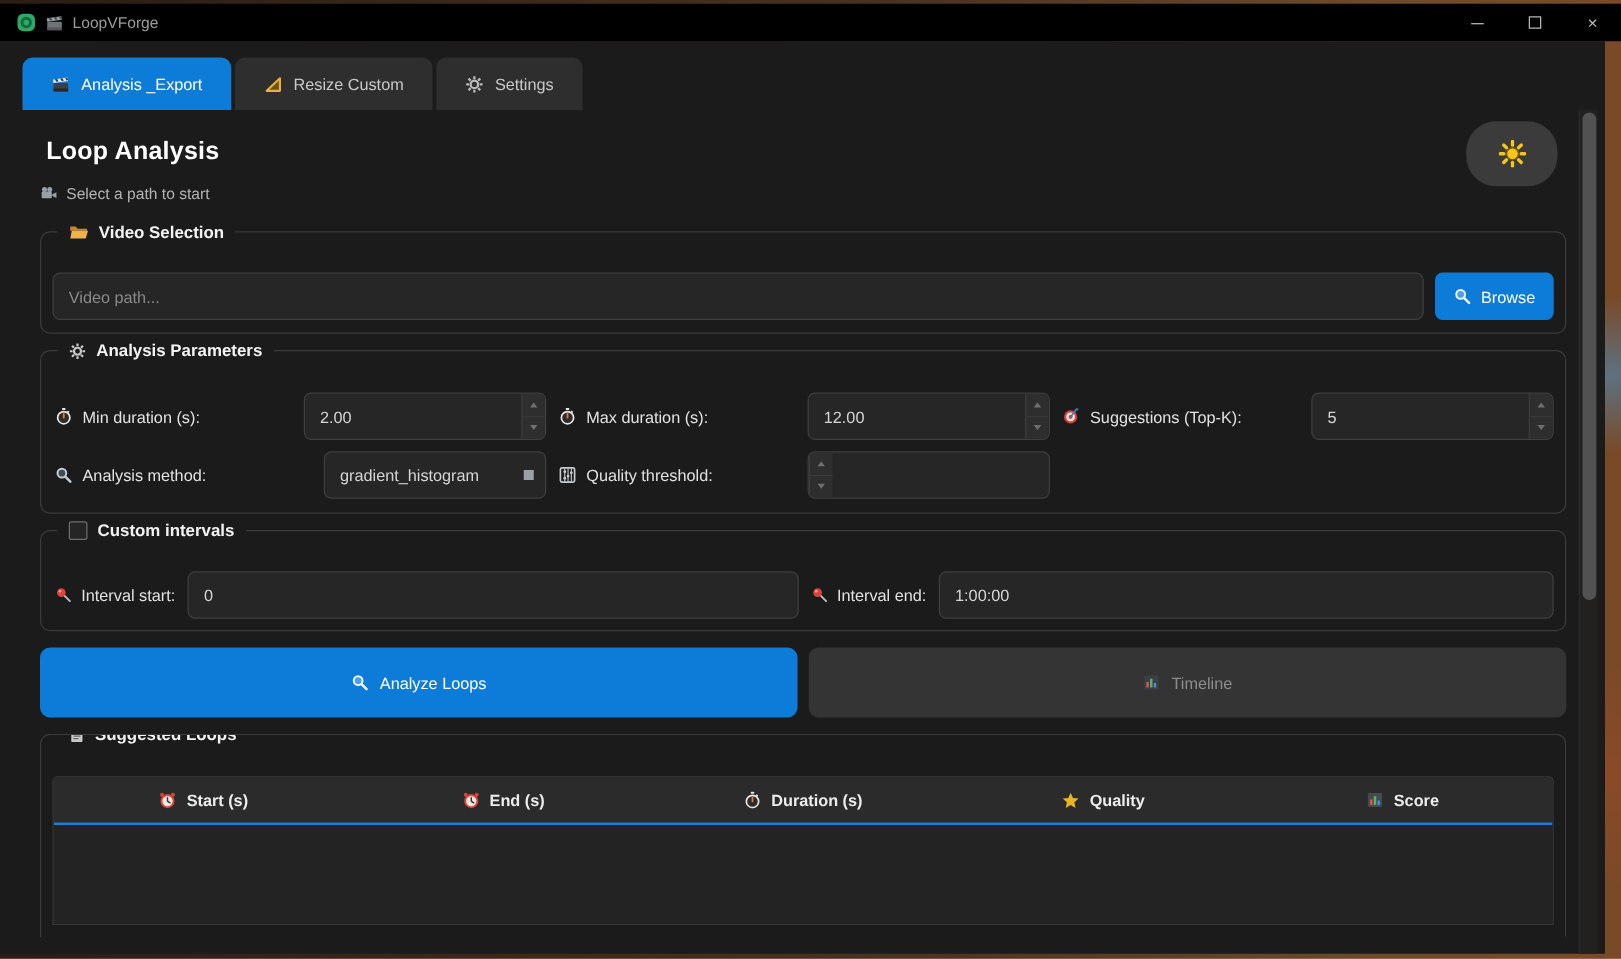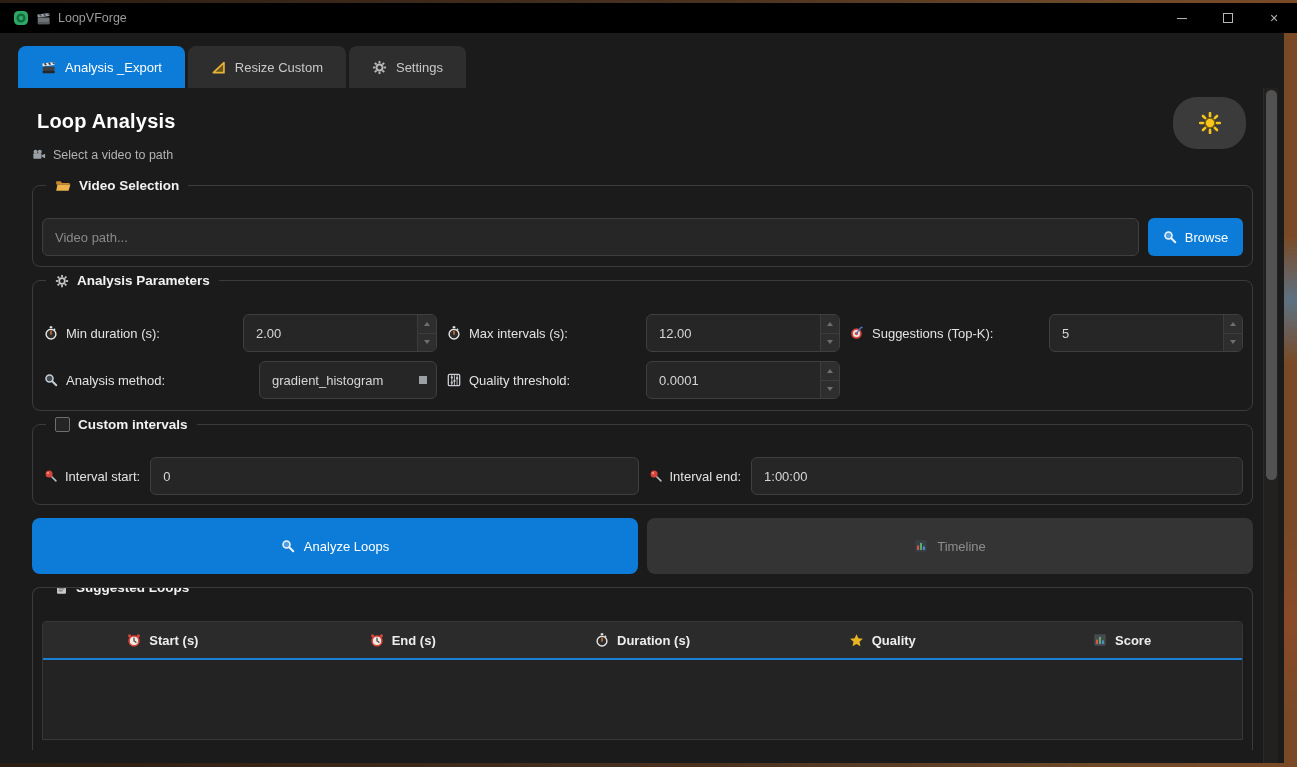--- a/index.html
+++ b/index.html
@@ -232,21 +232,21 @@
 
     <div class="status">
       <span class="ic">
         <svg width="14" height="14" viewBox="0 0 16 16">
             <circle cx="4.1" cy="4.2" r="2.3" fill="#9aa0a6"></circle>
             <circle cx="8.9" cy="4.2" r="2.3" fill="#9aa0a6"></circle>
             <rect x="1.5" y="6" width="9.3" height="6.2" rx="1" fill="#9aa0a6"></rect>
             <path d="M11.2 8.4 15 6.6v5.2l-3.8-1.8z" fill="#9aa0a6"></path>
           </svg>
       </span>
-      <span>Select a video to path</span>
+      <span>Select a path to start</span>
     </div>
 
     <div class="group g-video">
       <div class="group-title">
         <span class="ic">
           <svg width="16" height="14" viewBox="0 0 16 14">
               <path d="M1.2 2.2h4.4l1.4 1.7h7.6v1.6H1.2z" fill="#c8882f"></path>
               <path d="M2.4 5.5h13l-1.8 6.3H1.2z" fill="#ecb24c"></path>
             </svg>
         </span>
@@ -312,21 +312,21 @@
         <div class="param-cell">
           <span class="plabel">
             <span class="ic">
               <svg width="14" height="14" viewBox="0 0 16 16">
                   <rect x="6.4" y="0.4" width="3.2" height="1.8" rx="0.5" fill="#e6e6e6"></rect>
                   <line x1="11.4" y1="3.2" x2="12.8" y2="4.4" stroke="#e6e6e6" stroke-width="1.4"></line>
                   <circle cx="8" cy="9.3" r="5.6" fill="#2c2c2c" stroke="#e6e6e6" stroke-width="1.6"></circle>
                   <line x1="8" y1="9.3" x2="8" y2="5.6" stroke="#e07b39" stroke-width="1.6" stroke-linecap="round"></line>
                 </svg>
             </span>
-            <span>Max intervals (s):</span>
+            <span>Max duration (s):</span>
           </span>
           <div class="spin">
             <input type="text" value="12.00" style="">
             <div class="btns">
                 <div class="sb up"></div>
                 <div class="sb down"></div>
               </div>
           </div>
         </div>
 
@@ -378,21 +378,20 @@
                   <line x1="11.5" y1="2" x2="11.5" y2="14" stroke="#c9ccd0" stroke-width="1"></line>
                   <circle cx="5.5" cy="5" r="1.3" fill="#c9ccd0"></circle>
                   <circle cx="8.5" cy="9" r="1.3" fill="#c9ccd0"></circle>
                   <circle cx="11.5" cy="6" r="1.3" fill="#c9ccd0"></circle>
                   <circle cx="5.5" cy="11" r="1.3" fill="#c9ccd0"></circle>
                 </svg>
             </span>
             <span>Quality threshold:</span>
           </span>
           <div class="spin">
-            <input type="text" value="0.0001" style="">
             <div class="btns">
                 <div class="sb up"></div>
                 <div class="sb down"></div>
               </div>
           </div>
         </div>
 
         <div class="param-cell"></div>
       </div>
     </div>

